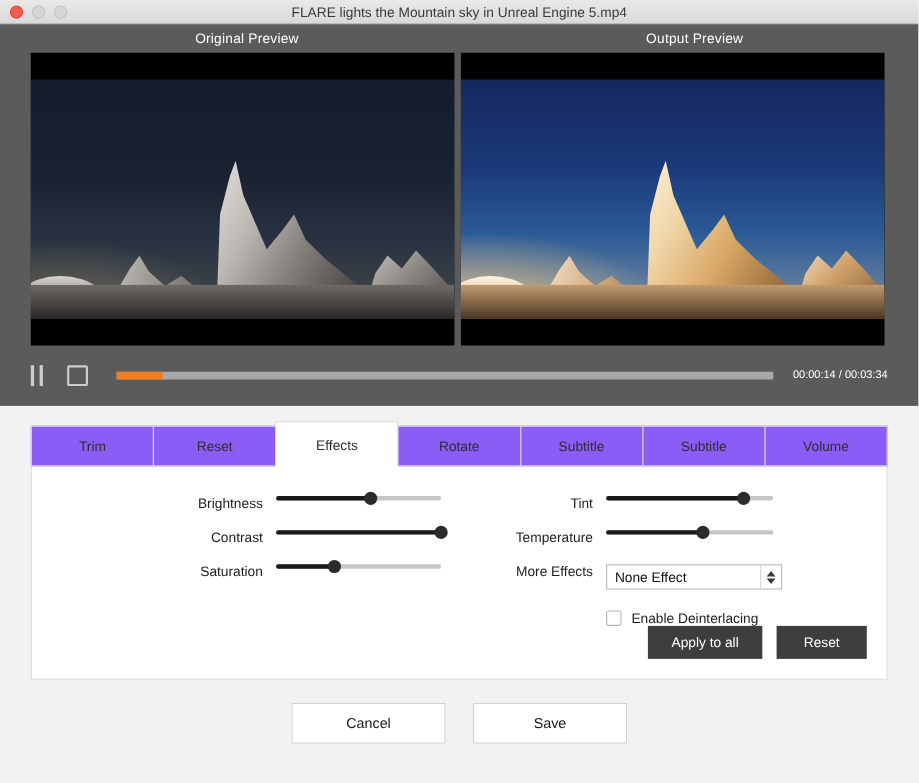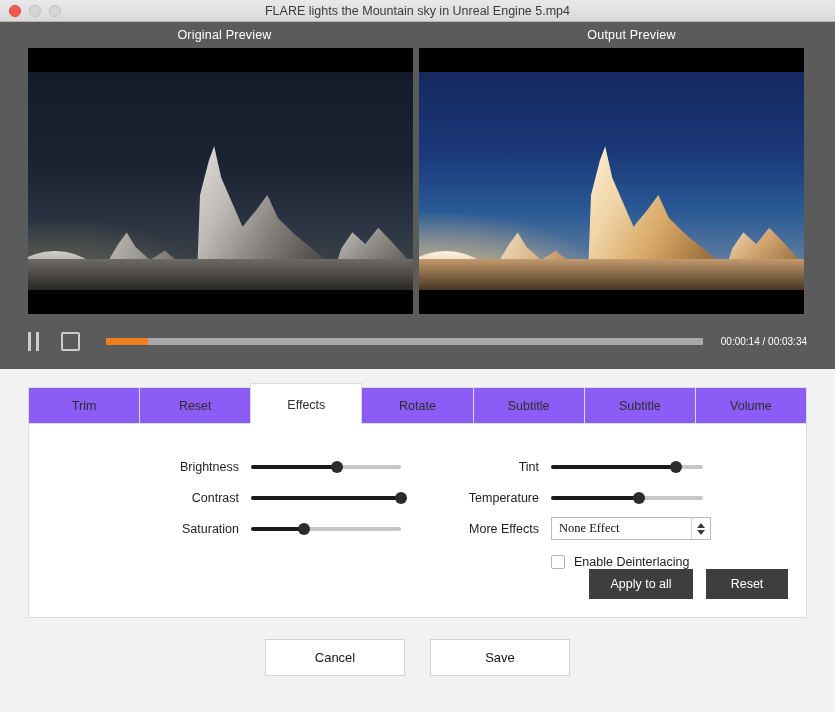--- a/index.html
+++ b/index.html
@@ -148,40 +148,40 @@
   .panel {
     background: #fff; border: 1px solid #dcdcdc; border-top: none;
     height: 195px; position: relative; margin-top: -1px;
   }
 
   .controls { display: flex; padding: 28px 0 0 0; }
   .col { position: relative; }
   .col-left  { width: 410px; }
   .col-right { flex: 1; }
 
-  .row { display: flex; align-items: center; height: 31px; }
+  .row { display: flex; align-items: flex-start; height: 31px; }
   .row-label {
     font-size: 12.5px; color: #1e1e1e; text-align: right;
   }
   .col-left .row-label  { width: 222px; padding-right: 12px; }
   .col-right .row-label { width: 112px; padding-right: 12px; }
 
   .slider { position: relative; height: 4px; cursor: pointer; }
   .sl-left  { width: 150px; }
   .sl-right { width: 152px; }
   .sl-track { position: absolute; inset: 0; background: #c6c6c6; border-radius: 2px; }
   .sl-fill  { position: absolute; left: 0; top: 0; bottom: 0; background: #1a1a1a; border-radius: 2px; }
   .sl-knob {
     position: absolute; top: 50%; width: 12px; height: 12px;
     background: #2b2b2b; border-radius: 50%; transform: translate(-50%, -50%);
   }
 
   .select-wrap {
     width: 160px; height: 23px; border: 1px solid #b9b9b9; background: #fff;
-    display: flex; align-items: center; position: relative; cursor: pointer; font-family: Liberation Serif, serif;
+    display: flex; align-items: center; position: relative; cursor: pointer;
   }
   .select-value { font-size: 12.5px; color: #111; padding-left: 7px; }
   .stepper {
     position: absolute; right: 0; top: 0; bottom: 0; width: 19px;
     border-left: 1px solid #d6d6d6;
     display: flex; flex-direction: column; align-items: center; justify-content: center; gap: 2px;
   }
   .stepper i { width: 0; height: 0; border-left: 4px solid transparent; border-right: 4px solid transparent; }
   .stepper i.up   { border-bottom: 5px solid #3a3a3a; }
   .stepper i.down { border-top: 5px solid #3a3a3a; }

